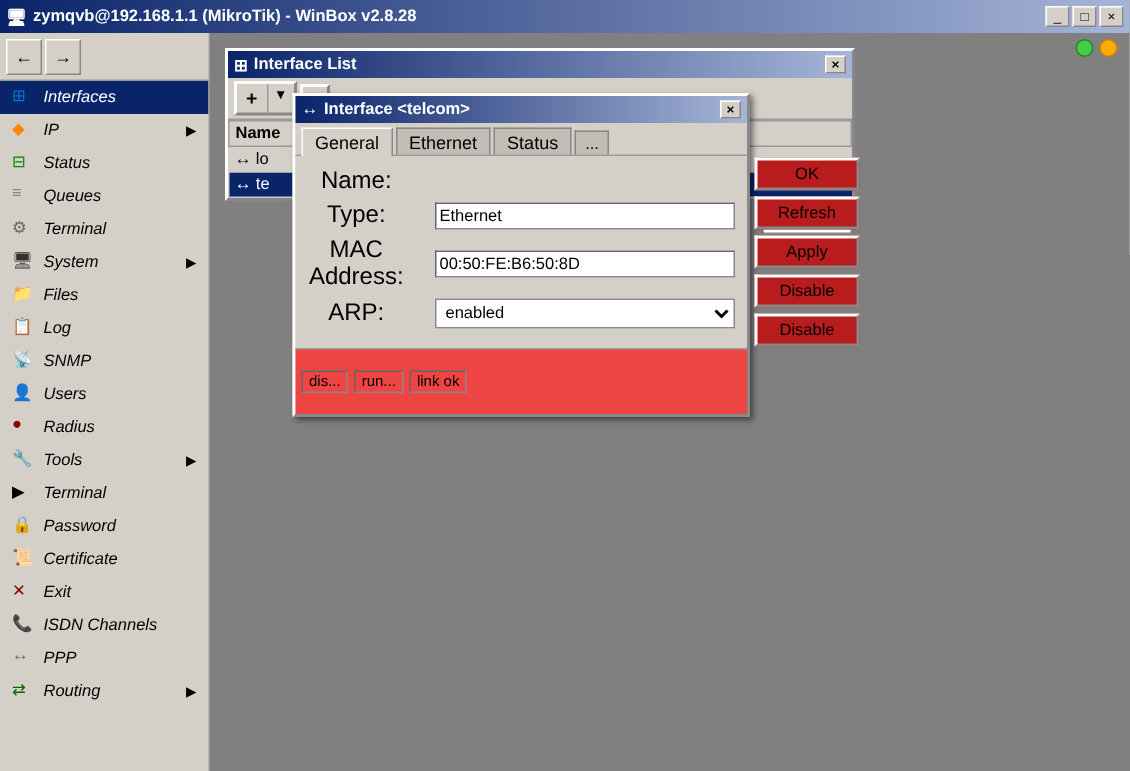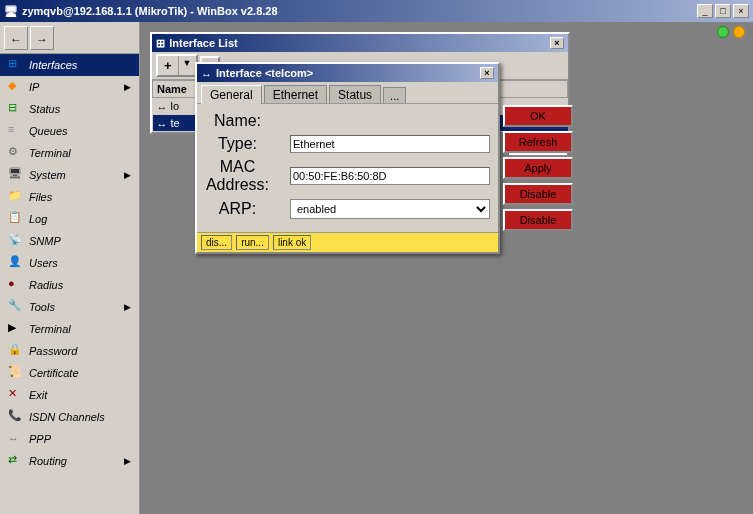--- a/index.html
+++ b/index.html
@@ -315,23 +315,23 @@
       text-align: center;
       display: flex;
       align-items: center;
       justify-content: center;
     }
 
     
     .dialog-status-bar {
       display: flex;
       border-top: 1px solid #999;
-      padding: 2px 4px;
+      padding: 14px 4px;
       gap: 4px;
-      background: #fde047;
+      background: #ef4444;
       text-align: right;
     }
     .status-segment {
       border: 1px solid #888;
       border-top-color: #666;
       border-left-color: #666;
       padding: 1px 4px;
       font-size: 10px;
       min-width: 30px;
     }

